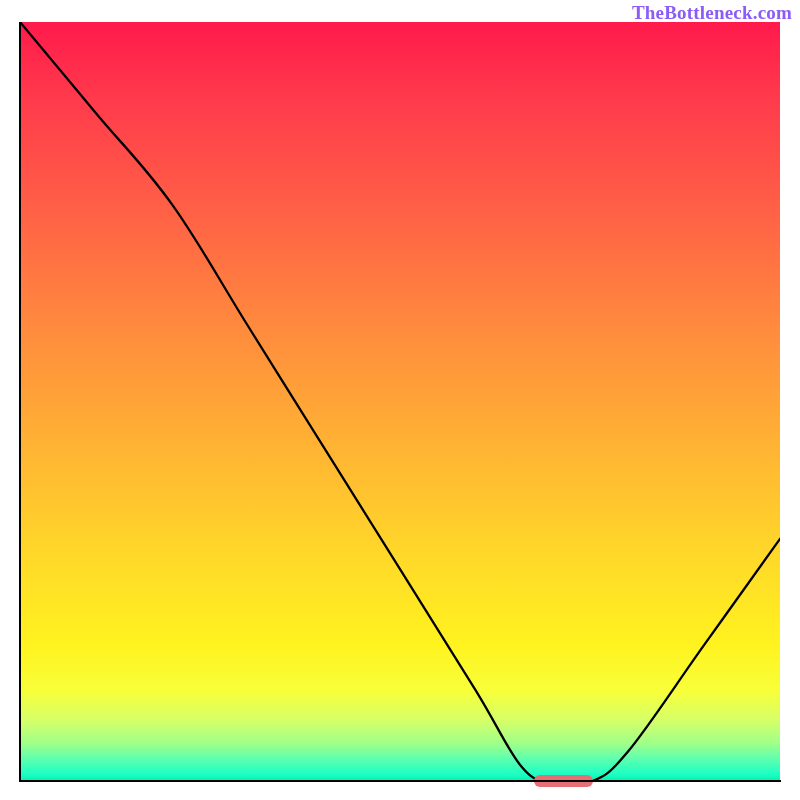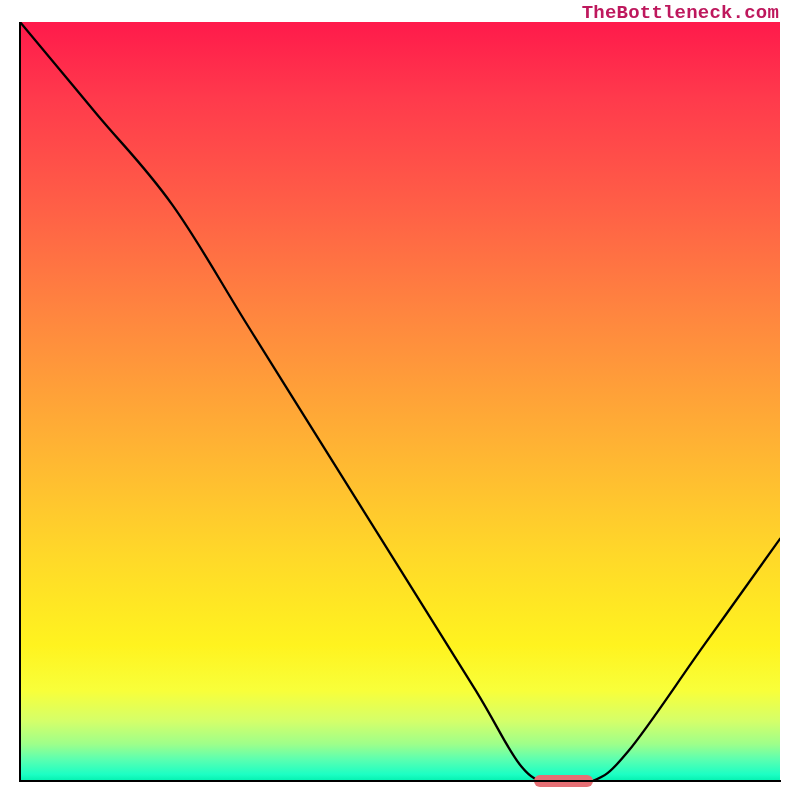--- a/index.html
+++ b/index.html
@@ -43,25 +43,25 @@
   }
   .marker {
     position: absolute;
     height: 12px;
     border-radius: 6px;
     background: #e56f74;
   }
   .watermark {
     position: absolute;
     top: 2px;
-    right: 21px;
-    font-family: Liberation Mono, monospace;
+    right: 8px;
+    font-family: Liberation Serif, serif;
     font-size: 19px;
     font-weight: 600;
-    color: #be185d;
+    color: #8b5cf6;
     letter-spacing: 0.2px;
   }
   .axis-line {
     position: absolute;
     background: #000;
   }
   .axis-left {
     left: 19px; top: 22px; width: 2px; height: 760px;
   }
   .axis-bottom {

